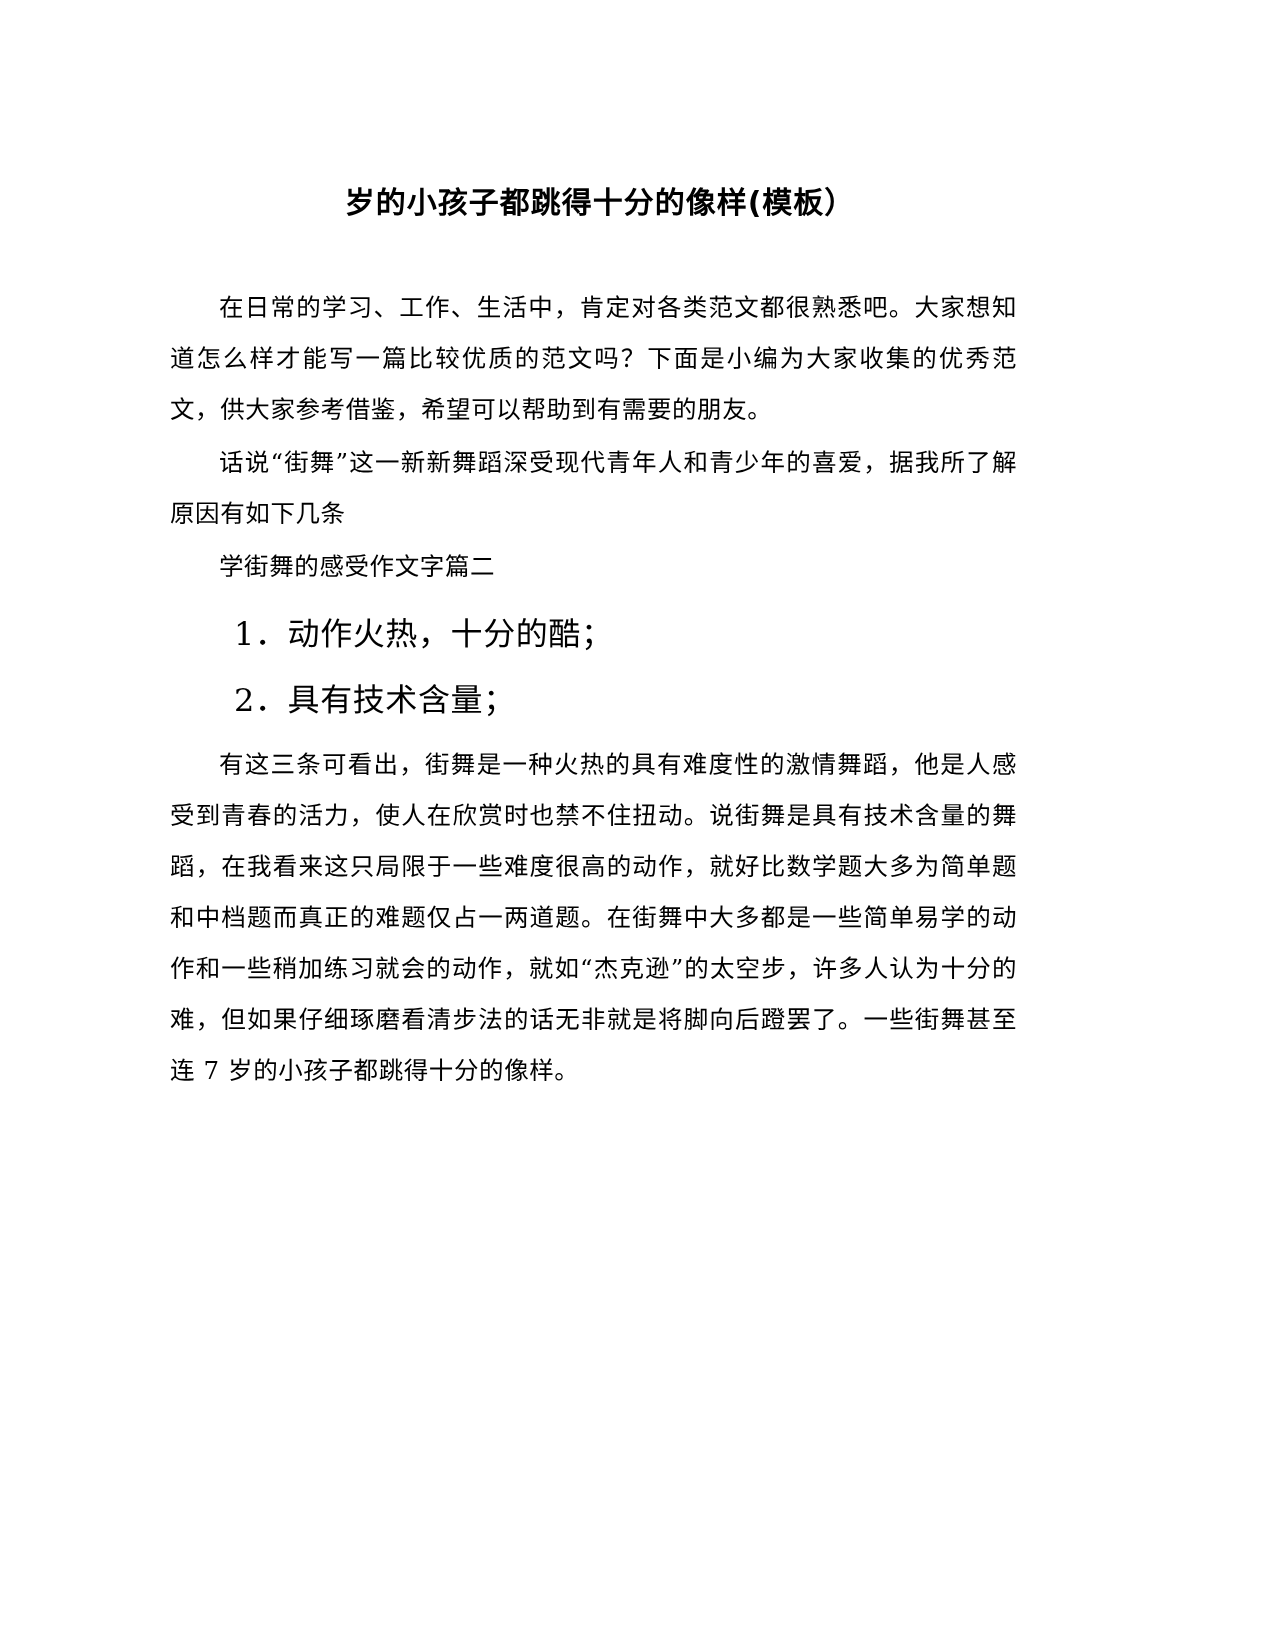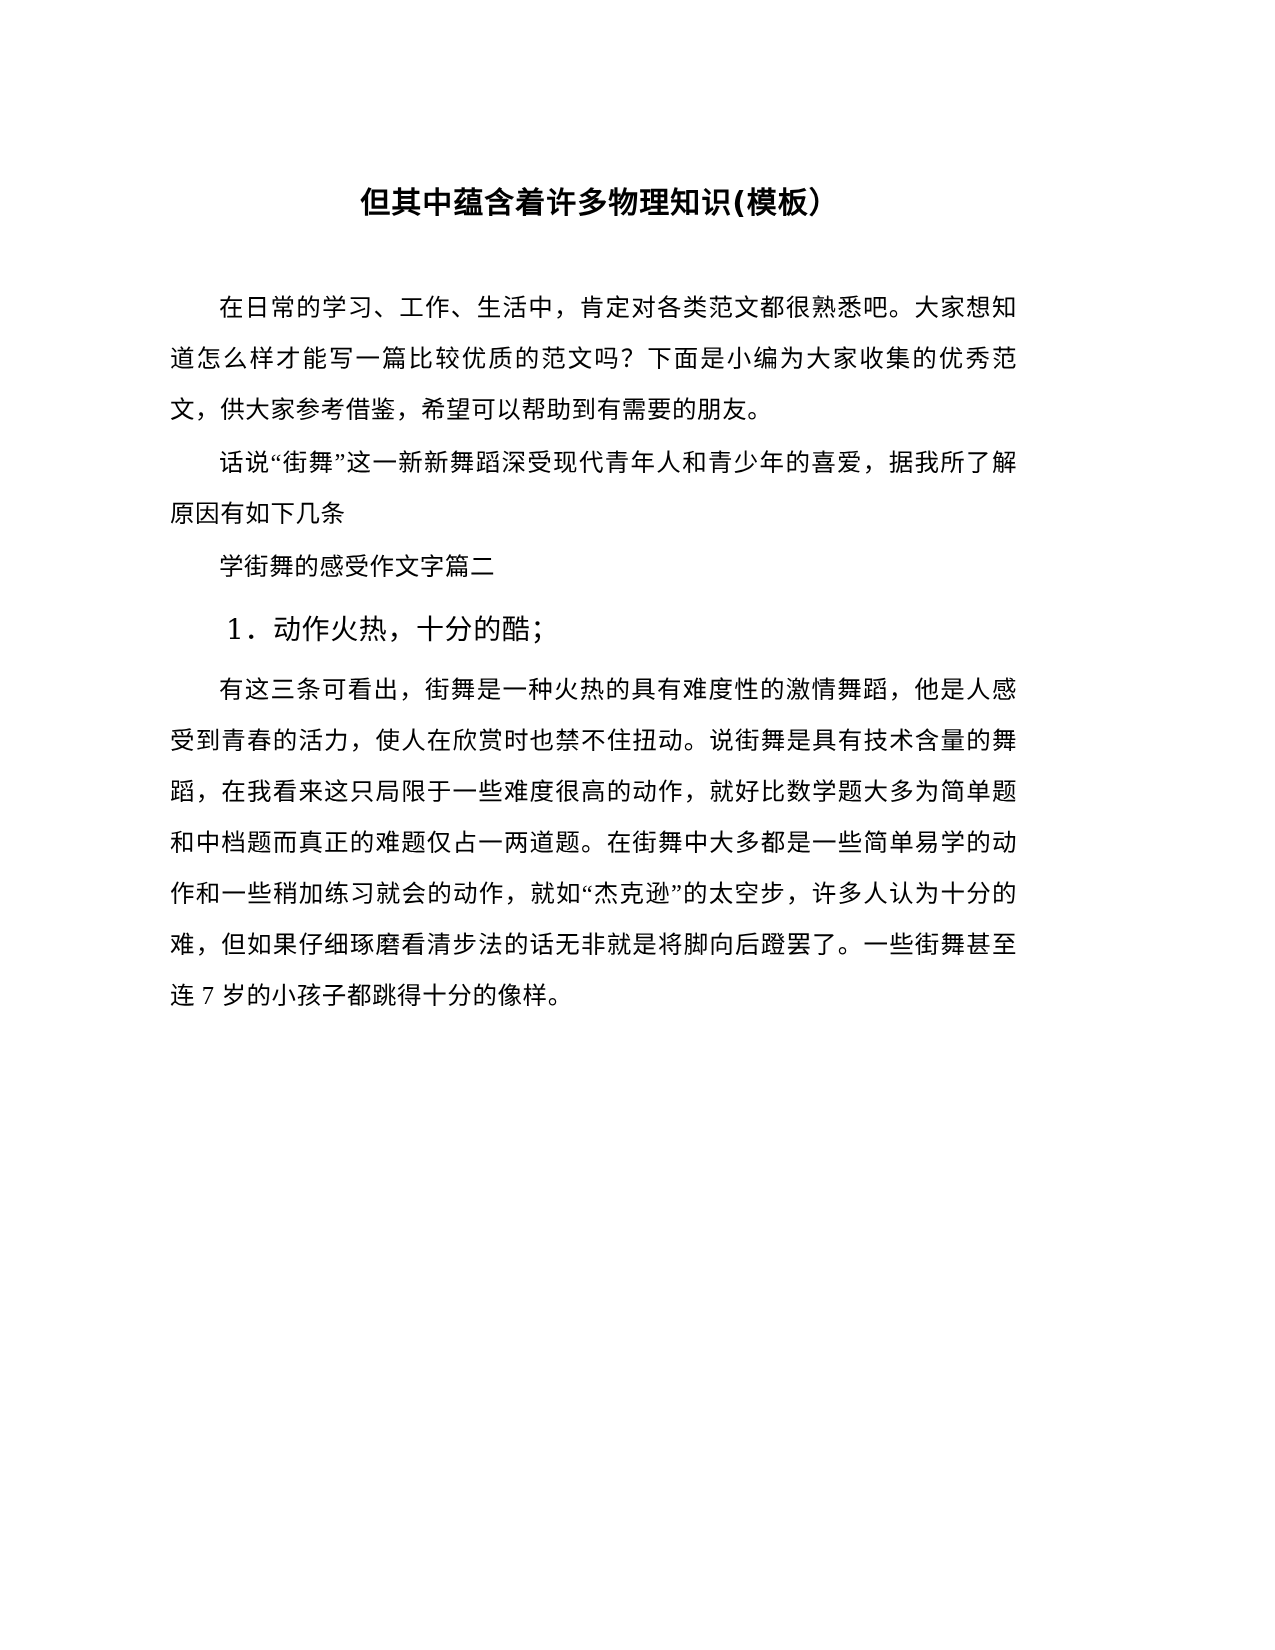--- a/index.html
+++ b/index.html
@@ -35,51 +35,51 @@
     margin: 0 0 58px 0;
     font-family: "DejaVu Sans", "Liberation Sans", sans-serif;
   }
   .para {
     font-size: 24.5px;
     line-height: 2.08;
     text-align: justify;
     text-justify: inter-ideograph;
     margin: 0 13px 2px 0;
     letter-spacing: 0.6px;
-    font-family: Liberation Serif, serif;
   }
   .indent {
     text-indent: 2em;
   }
   .list-item {
-    font-size: 28px;
+    font-size: 32px;
     line-height: 2.08;
     margin: 0;
     text-indent: 2em;
     letter-spacing: 0.6px;
   }
   .spacer-sm { height: 6px; }
 </style>
 </head>
 <body>
 
 <div class="page">
   <div class="content">
 
-    <h1 class="doc-title">但其中蕴含着许多物理知识(模板）</h1>
+    <h1 class="doc-title">岁的小孩子都跳得十分的像样(模板）</h1>
 
     <p class="para indent">在日常的学习、工作、生活中，肯定对各类范文都很熟悉吧。大家想知道怎么样才能写一篇比较优质的范文吗？下面是小编为大家收集的优秀范文，供大家参考借鉴，希望可以帮助到有需要的朋友。</p>
 
     <p class="para indent">话说“街舞”这一新新舞蹈深受现代青年人和青少年的喜爱，据我所了解原因有如下几条</p>
 
     <p class="para indent">学街舞的感受作文字篇二</p>
 
     <div class="spacer-sm"></div>
 
     <p class="list-item">1．动作火热，十分的酷；</p>
+    <p class="list-item">2．具有技术含量；</p>
 
     <div class="spacer-sm"></div>
 
     <p class="para indent">有这三条可看出，街舞是一种火热的具有难度性的激情舞蹈，他是人感受到青春的活力，使人在欣赏时也禁不住扭动。说街舞是具有技术含量的舞蹈，在我看来这只局限于一些难度很高的动作，就好比数学题大多为简单题和中档题而真正的难题仅占一两道题。在街舞中大多都是一些简单易学的动作和一些稍加练习就会的动作，就如“杰克逊”的太空步，许多人认为十分的难，但如果仔细琢磨看清步法的话无非就是将脚向后蹬罢了。一些街舞甚至连 7 岁的小孩子都跳得十分的像样。</p>
 
 
   </div>
 </div>
 
 </body></html>

